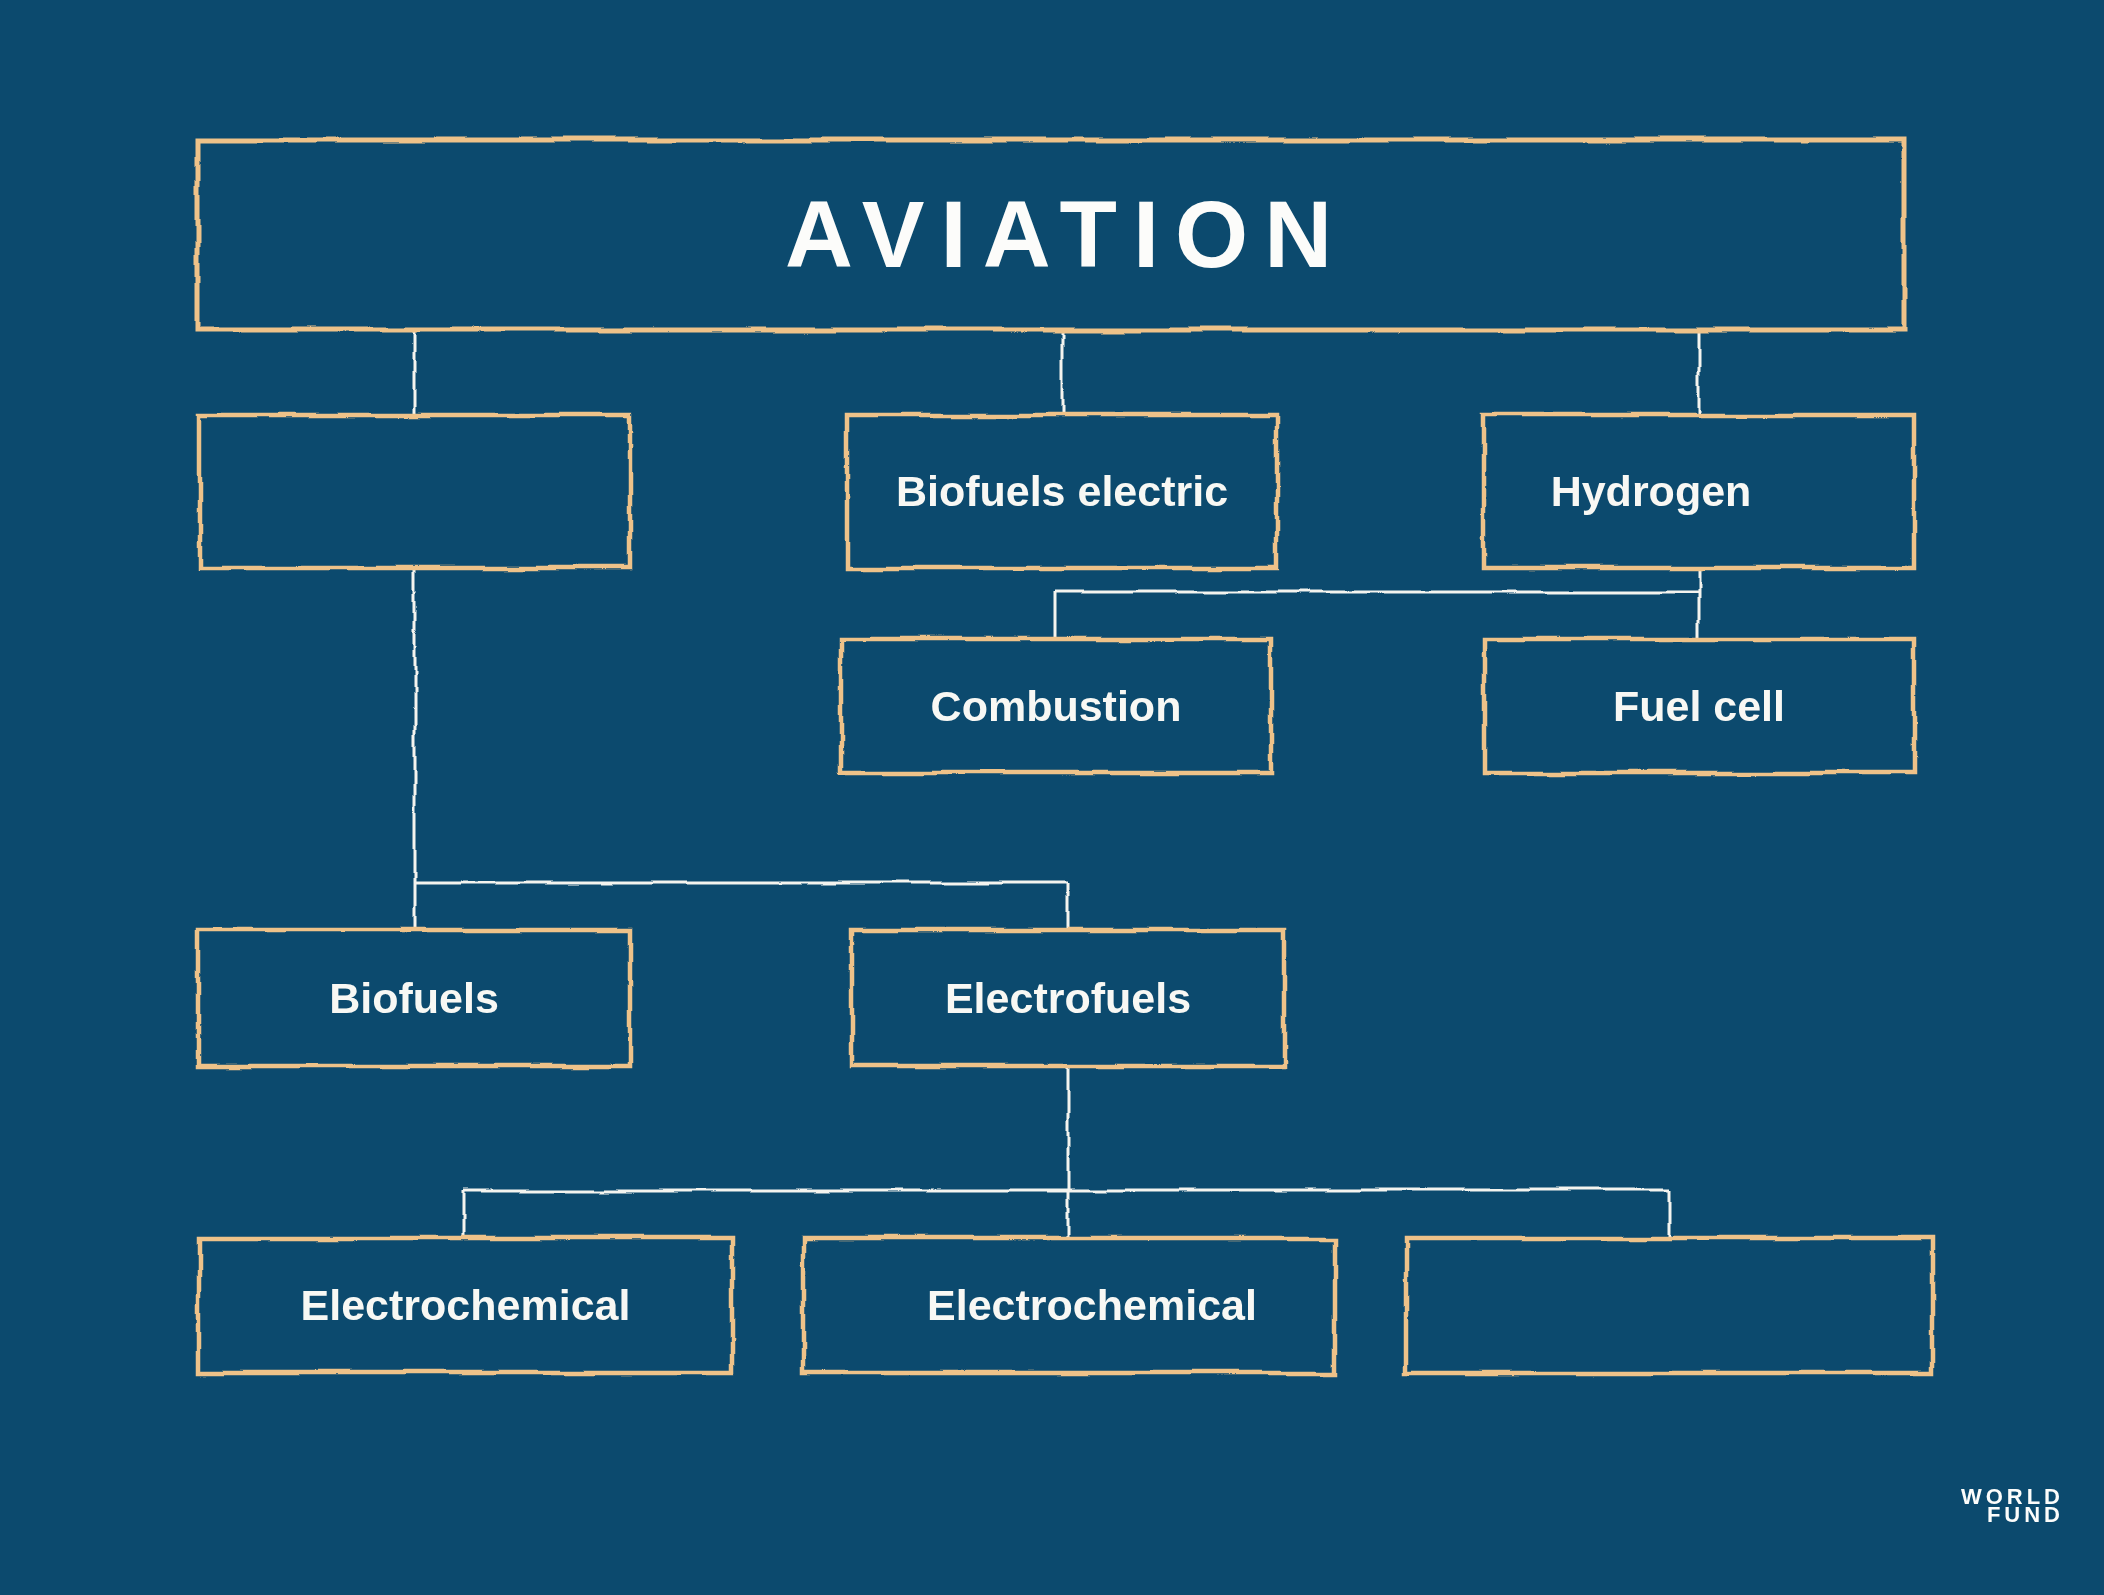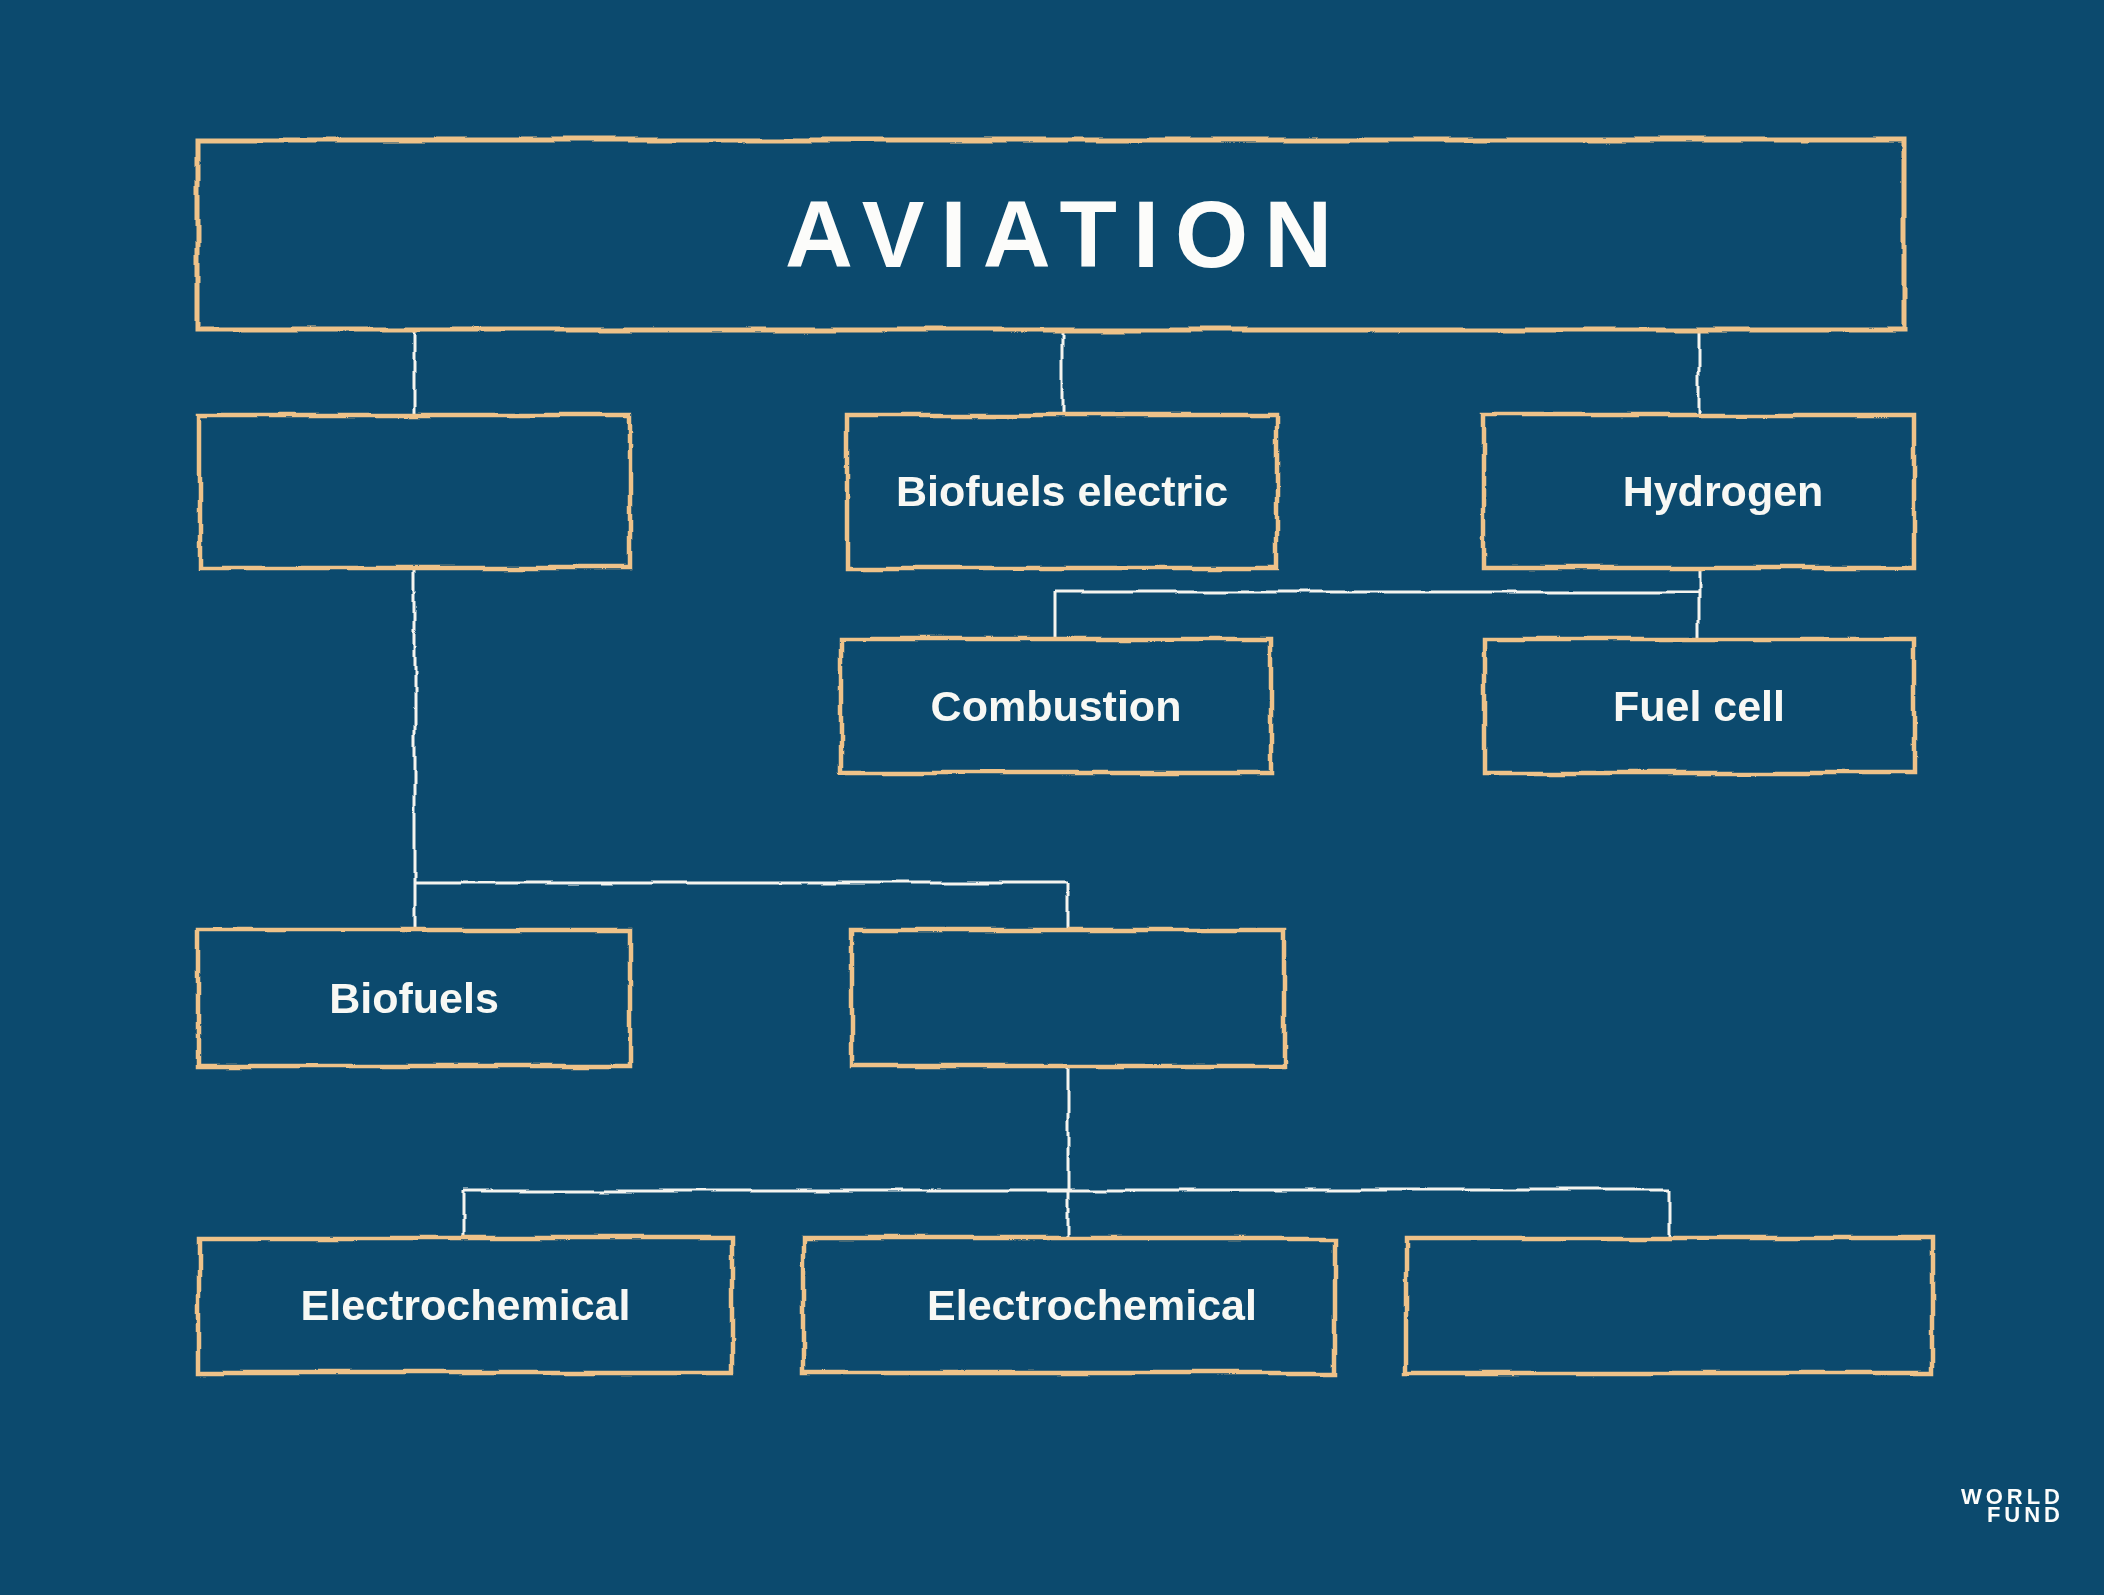--- a/index.html
+++ b/index.html
@@ -103,28 +103,29 @@
         <rect x="1406" y="1238" width="526" height="135"></rect>
       </g>
     </g>
   </svg>
 
   <div class="label title-label" style="left:197px; top:140px; width:1707px; height:190px;">AVIATION</div>
 
 
   <div class="label" style="left:847px; top:415px; width:430px; height:153px;">Biofuels electric</div>
 
-  <div class="label" style="left:1508px; top:415px; width:430px; height:153px;">Hydrogen</div>
+  <div class="label" style="left:1436px; top:415px; width:430px; height:153px;">Hydrogen</div>
 
   <div class="label" style="left:841px; top:639px; width:430px; height:134px;">Combustion</div>
 
   <div class="label" style="left:1484px; top:639px; width:430px; height:134px;">Fuel cell</div>
 
   <div class="label" style="left:198px; top:930px; width:432px; height:136px;">Biofuels</div>
 
+  <div class="label" style="left:852px; top:930px; width:432px; height:136px;">Electrofuels</div>
 
   <div class="label" style="left:199px; top:1238px; width:533px; height:135px;">Electrochemical</div>
 
   <div class="label" style="left:826px; top:1238px; width:532px; height:135px;">Electrochemical</div>
 
 
   <div class="logo">
     <span>WORLD</span>
     <span>FUND</span>
   </div>

